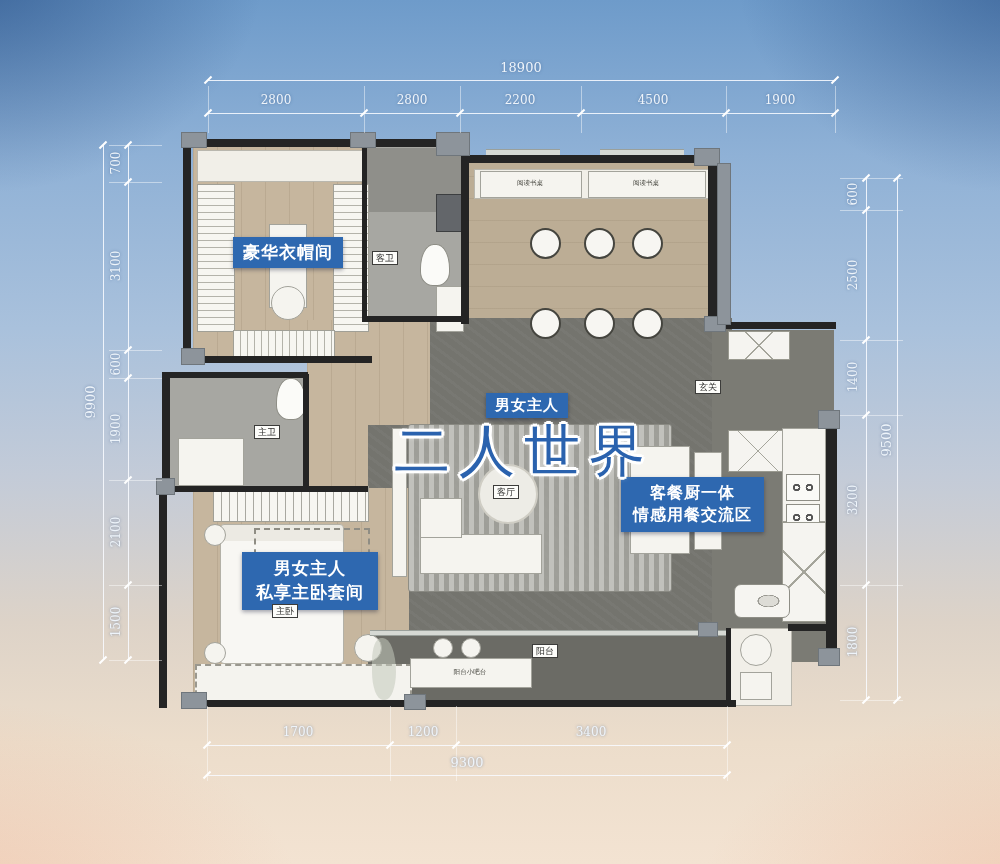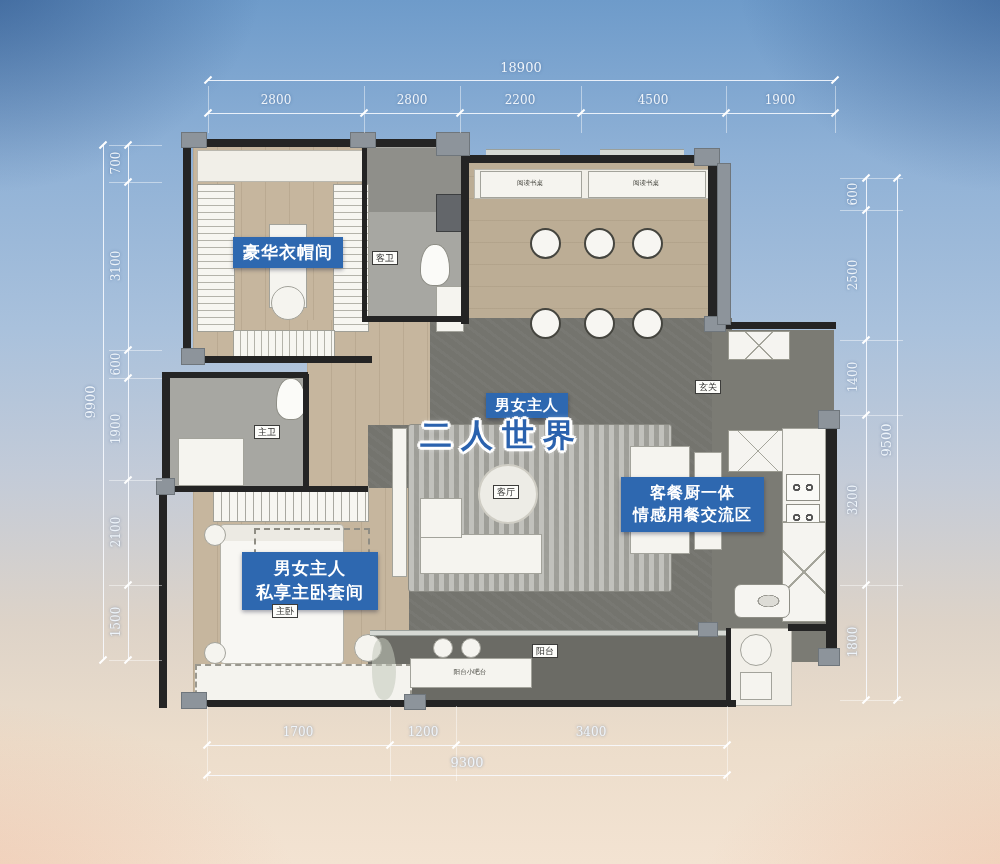--- a/index.html
+++ b/index.html
@@ -55,22 +55,22 @@
   .wall{background:#1c1c1c;box-shadow:inset 0 0 0 20px rgba(255,255,255,.04);}
   .col{background:#8d949b;border:1px solid #6f767c;}
   
   .badge{position:absolute;background:var(--badge-blue,#2e68b0);color:#fff;font-weight:700;
     box-shadow:0 2px 4px rgba(0,10,40,.35);white-space:nowrap;z-index:6;letter-spacing:1px;}
   .badge.two{text-align:center;white-space:normal;line-height:1.4;}
   .tag{position:absolute;background:#fdfdfa;border:1px solid #3c3c3a;color:#2e2e2c;font-size:9px;line-height:12px;
     padding:0 3px;z-index:6;white-space:nowrap;}
   .ctr{transform:translate(-50%,-50%);}
   .micro{position:absolute;color:#46463f;font-size:8px;z-index:6;white-space:nowrap;transform:translate(-50%,0) scale(.82);}
-  .headline{position:absolute;left:420px;top:414px;z-index:7;color:var(--headline-blue,#2a62ae);
-    font-size:32px;font-weight:700;letter-spacing:9px;white-space:nowrap;
+  .headline{position:absolute;left:394px;top:414px;z-index:7;color:var(--headline-blue,#2a62ae);
+    font-size:56px;font-weight:400;letter-spacing:9px;white-space:nowrap;
     text-shadow:-2px -2px 0 #fff,2px -2px 0 #fff,-2px 2px 0 #fff,2px 2px 0 #fff,0 -3px 0 #fff,0 3px 0 #fff,-3px 0 0 #fff,3px 0 0 #fff,0 0 6px rgba(255,255,255,.9);}
 </style>
 </head>
 <body>
 
 <div id="scene">
 
   <div id="plan-decor" class="abs" style="left:0;top:0;width:1000px;height:864px;z-index:1">
       <div class="abs wood" style="left: 193px; top: 146px; width: 178px; height: 214px;"></div>
       <div class="abs bay" style="left: 197px; top: 150px; width: 170px; height: 30px;"></div>

